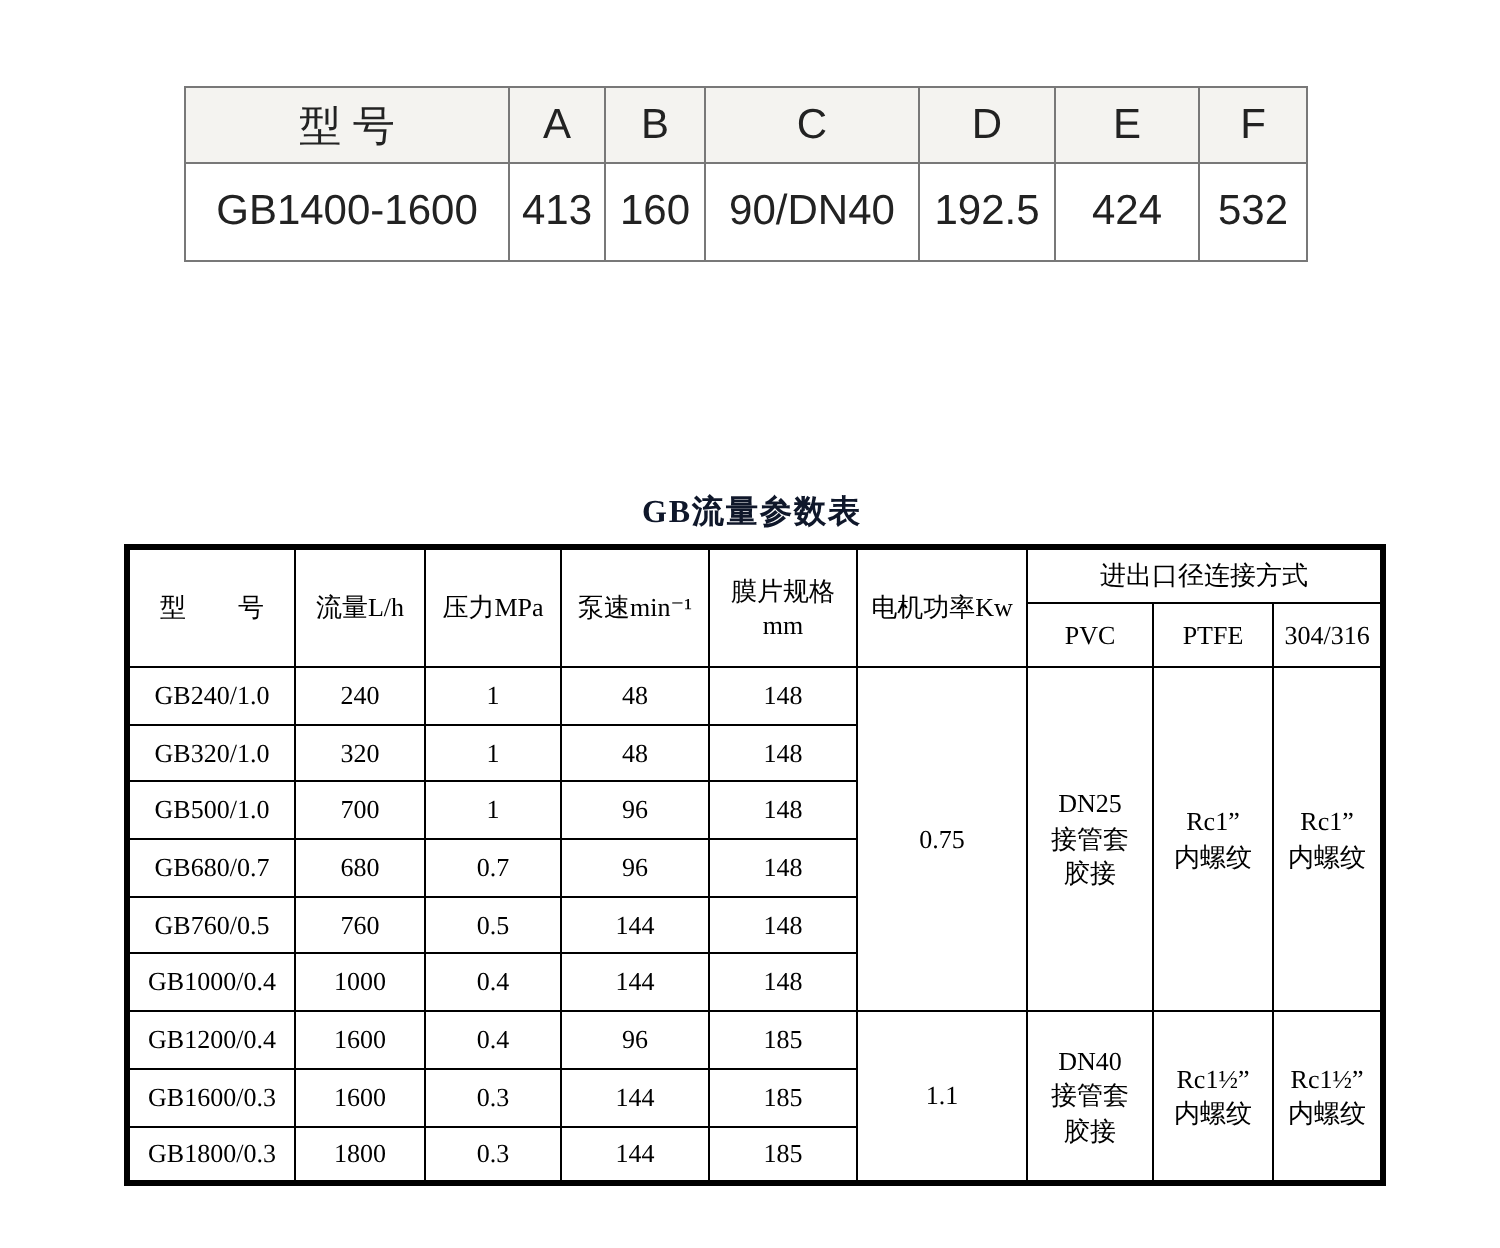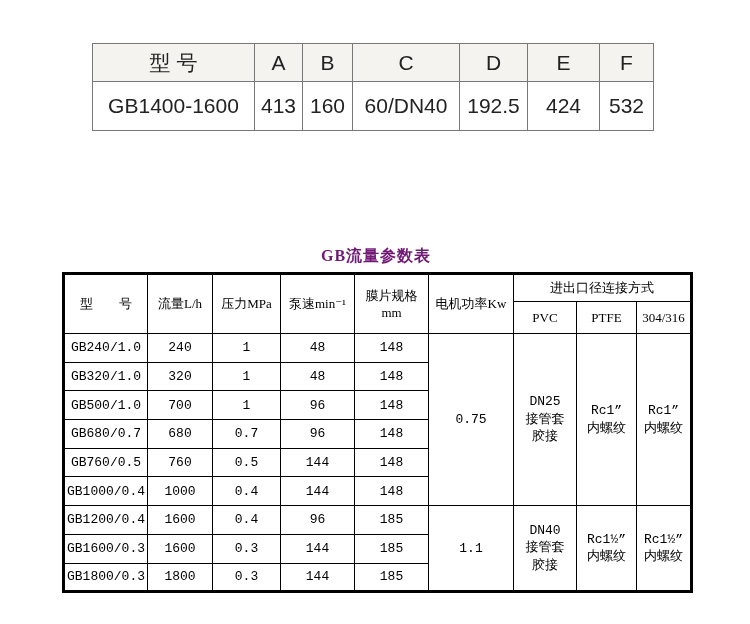--- a/index.html
+++ b/index.html
@@ -43,21 +43,21 @@
   
   #flow-title {
     position: absolute;
     left: 62px;
     top: 246px;
     width: 628px;
     text-align: center;
     font-family: "Liberation Serif", "DejaVu Serif", serif;
     font-weight: bold;
     font-size: 16px;
-    color: #701a75;
+    color: #0f172a;
     letter-spacing: 1px;
   }
 
   
   #flow-table {
     position: absolute;
     left: 62px;
     top: 272px;
     width: 628px;
     border-collapse: collapse;
@@ -70,21 +70,21 @@
     border: 1.6px solid #000000;
     text-align: center;
     vertical-align: middle;
     font-weight: normal;
     font-size: 13px;
     background: #ffffff;
     padding: 0 2px;
   }
   #flow-table .hdr-row-1 { height: 28px; }
   #flow-table .hdr-row-2 { height: 32px; }
-  #flow-table .data-row  { height: 28.7px; font-family: Liberation Mono, monospace; }
+  #flow-table .data-row  { height: 28.7px; }
   #flow-table .multiline { white-space: pre-line; line-height: 1.35; }
 </style>
 </head>
 <body>
 
 <div id="page">
 
   <table id="spec-table">
     <colgroup>
       <col style="width:162px">
@@ -104,21 +104,21 @@
         <th>D</th>
         <th>E</th>
         <th>F</th>
       </tr>
     </thead>
     <tbody>
       <tr>
         <td>GB1400-1600</td>
         <td>413</td>
         <td>160</td>
-        <td>60/DN40</td>
+        <td>90/DN40</td>
         <td>192.5</td>
         <td>424</td>
         <td>532</td>
       </tr>
     </tbody>
   </table>
 
   <div id="flow-title">GB流量参数表</div>
 
   <table id="flow-table">

